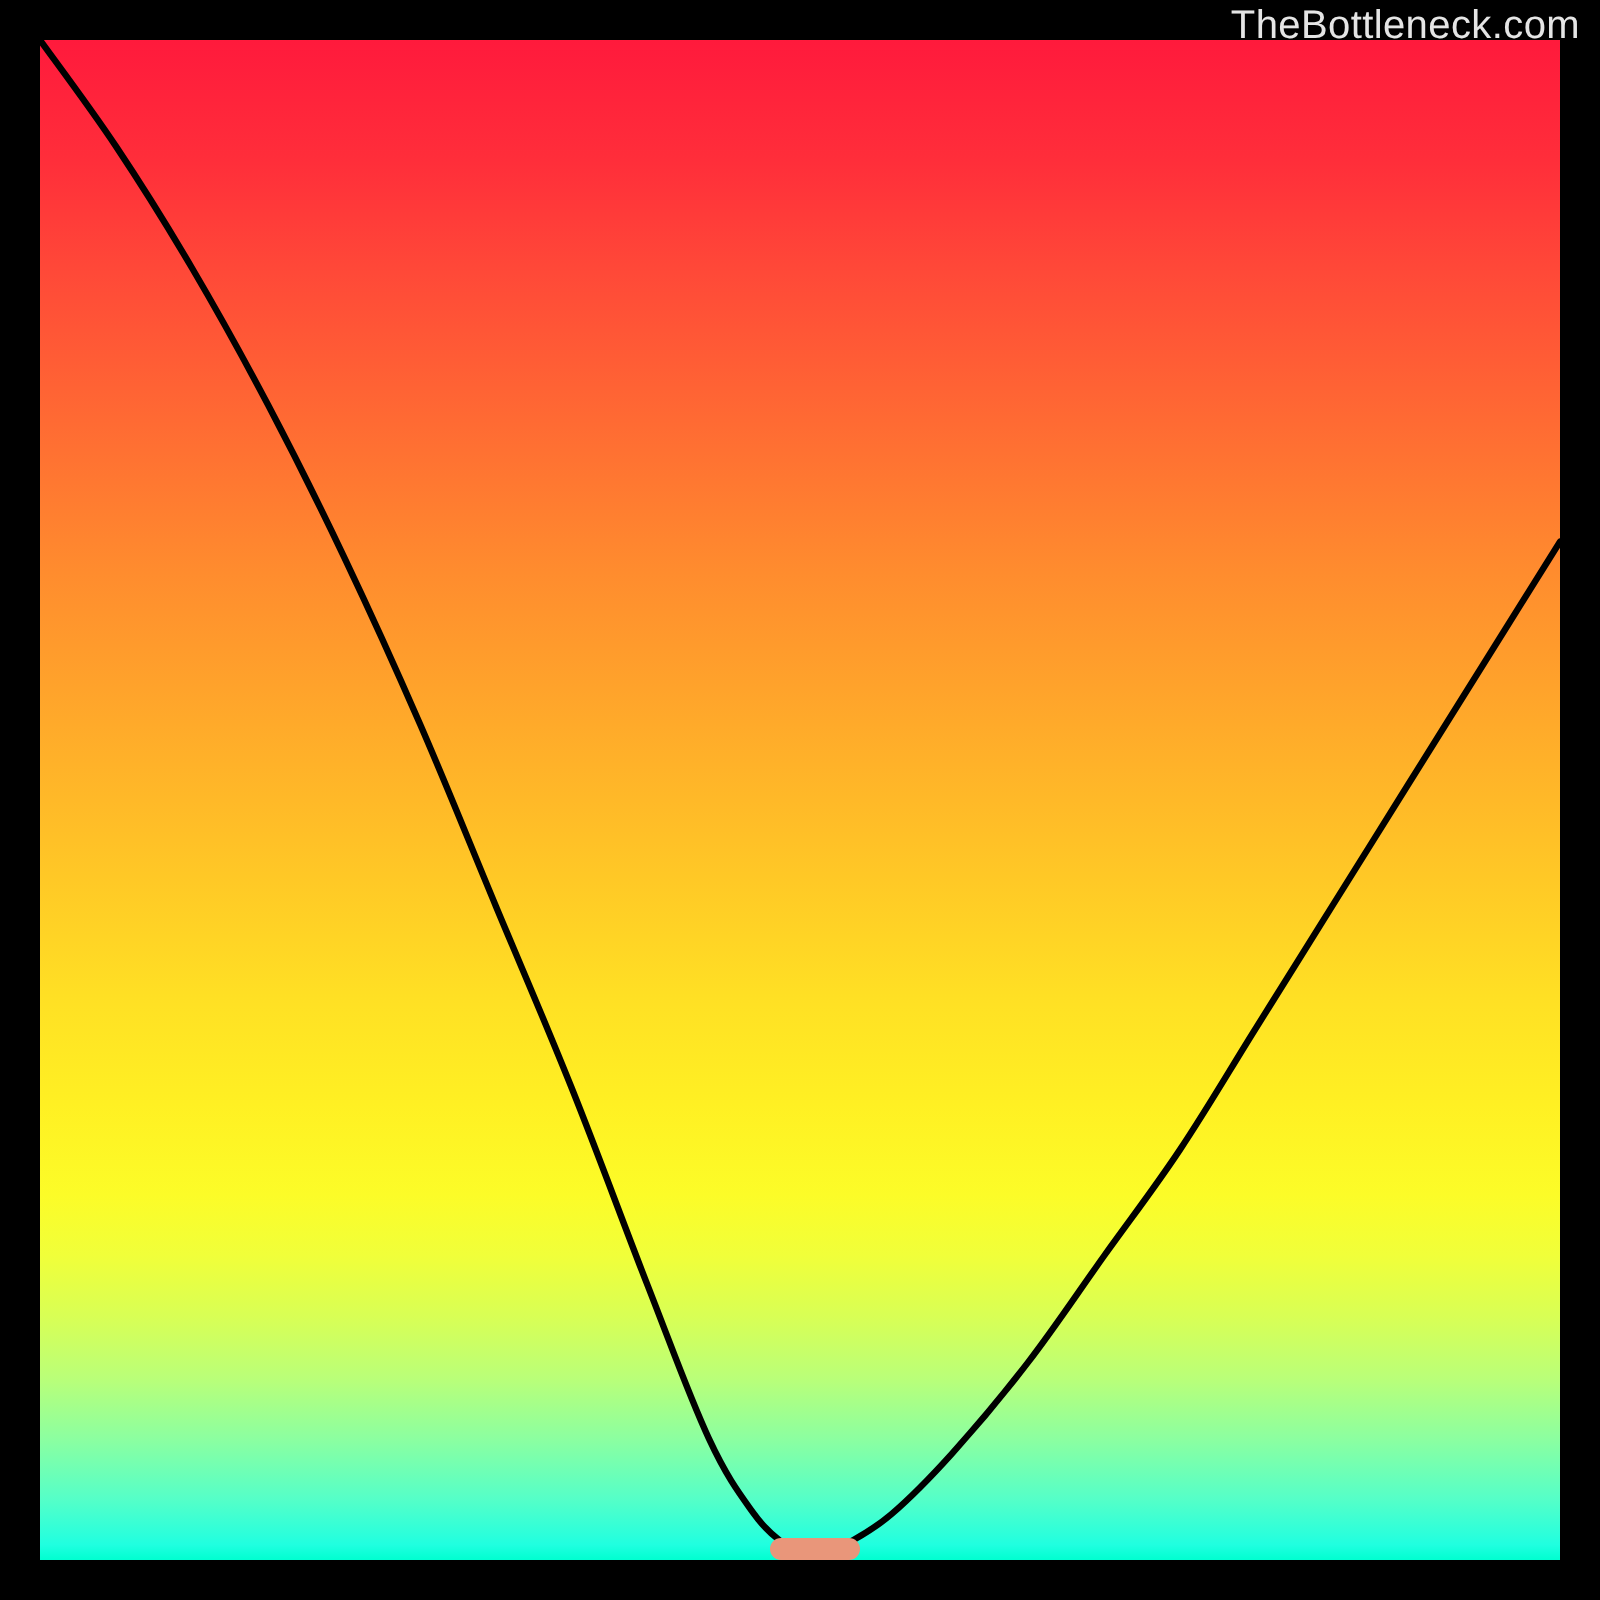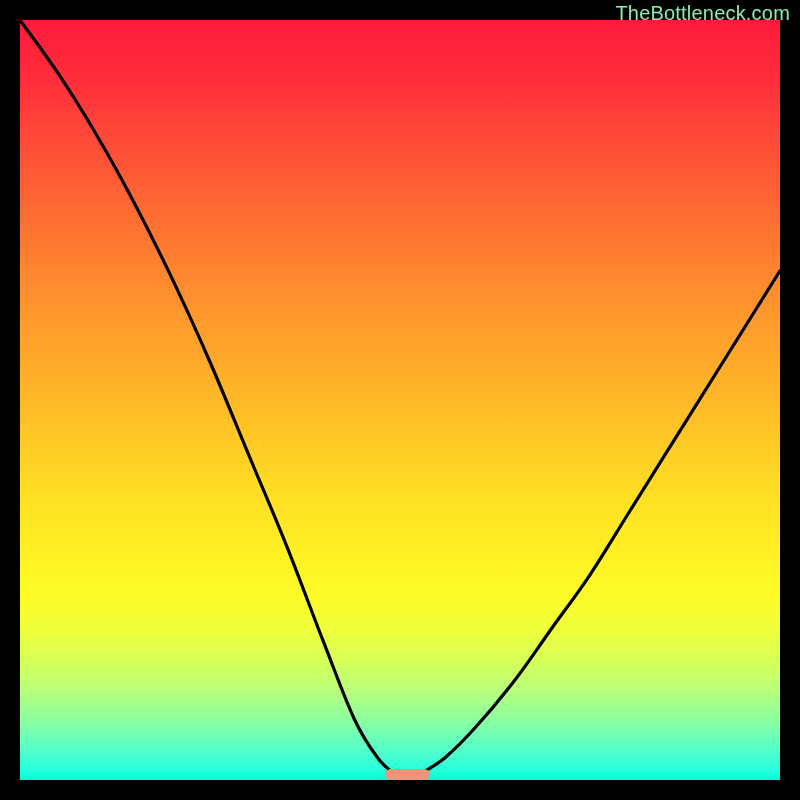--- a/index.html
+++ b/index.html
@@ -54,21 +54,21 @@
   }
   .marker {
     position: absolute;
     background: #e9967a;
     border-radius: 10px;
   }
   .watermark {
     position: absolute;
     top: 2px;
     right: 10px;
-    color: #86efac;
+    color: #e5e5e5;
     font-size: 20px;
     font-weight: 500;
     letter-spacing: 0.2px;
   }
 </style>
 </head>
 <body>
 
 <div class="frame">
   <div class="plot-area"></div>

